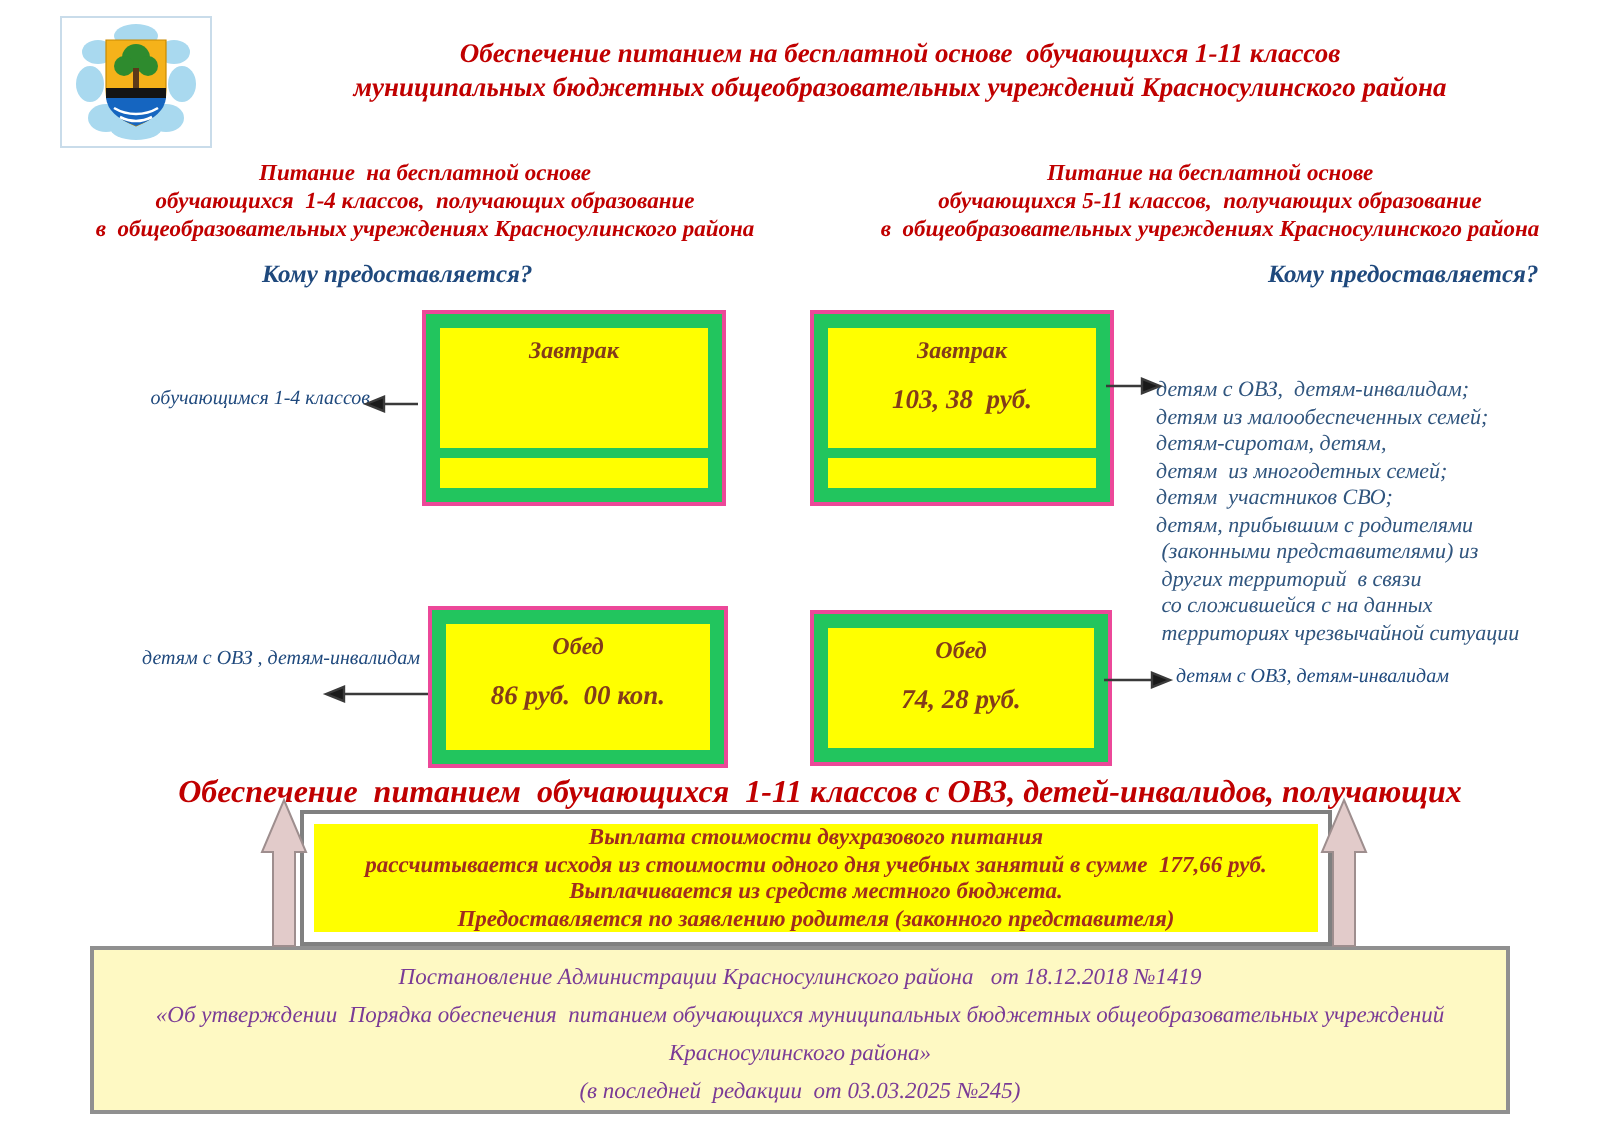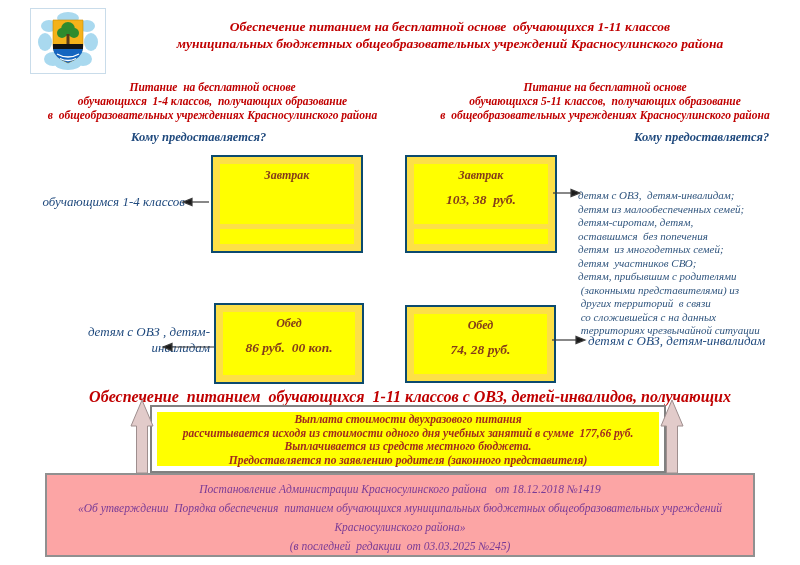--- a/index.html
+++ b/index.html
@@ -11,42 +11,42 @@
   .blue{color:#1f497d;}
   .bold{font-weight:bold;}
   .ital{font-style:italic;}
   .ctr{text-align:center;}
   .rgt{text-align:right;}
 
   .main-title{left:105px;top:18px;width:690px;font-size:13.5px;line-height:17px;}
   .col-heading{top:80px;font-size:11.5px;line-height:14px;}
   .question{top:130px;font-size:12.5px;margin-left:46px;}
 
-  .meal-box{background:#fde047;border:2px solid #0c4a6e;}
+  .meal-box{background:#22c55e;border:2px solid #ec4899;}
   .meal-yellow{position:absolute;left:7px;right:7px;background:#ffff00;}
   .meal-main{top:7px;height:60px;}
   .meal-strip{bottom:7px;height:15px;}
   .meal-label{margin-top:4px;text-align:center;font-size:12px;font-weight:bold;
               font-style:italic;color:#833c1a;}
   .meal-price{margin-top:9px;text-align:center;font-size:13.5px;font-weight:bold;
               font-style:italic;color:#833c1a;white-space:pre-wrap;}
 
-  .recipient{font-size:13px;color:#1f497d;font-style:italic;white-space:pre-wrap;}
+  .recipient{font-size:10px;color:#1f497d;font-style:italic;white-space:pre-wrap;}
   .recipients-list{left:578px;top:157px;width:218px;font-size:11px;line-height:13.5px;
                    color:#30557e;font-style:italic;margin-top:32px;}
   .recipients-list div{white-space:pre-wrap;}
 
   .home-heading{left:80px;top:388px;width:660px;font-size:16px;}
   .pay-box{left:150px;top:405px;width:512px;height:64px;background:#fff;border:2px solid #808080;}
   .pay-yellow{position:absolute;left:5px;right:5px;top:5px;bottom:5px;background:#ffff00;}
   .pay-yellow div{text-align:center;font-size:11.5px;line-height:13.5px;font-weight:bold;
                   font-style:italic;color:#a02c1e;white-space:pre-wrap;padding:0 4px;}
   .pay-yellow div:first-child{margin-top:1px;}
 
-  .decree-box{left:45px;top:473px;width:710px;height:84px;background:#fca5a5;
+  .decree-box{left:45px;top:473px;width:710px;height:84px;background:#fef9c3;
               border:2px solid #909090;box-sizing:border-box;}
   .decree-box div{text-align:center;font-size:11.5px;line-height:19px;font-style:italic;
                   color:#7a3b96;white-space:pre-wrap;}
   .decree-box div:first-child{margin-top:5px;}
 
   .logo-box{left:30px;top:8px;width:74px;height:64px;border:1px solid #c9dcea;
             display:flex;align-items:center;justify-content:center;background:#fff;}
   .overlay{left:0;top:0;pointer-events:none;}
 </style>
 </head>
@@ -127,21 +127,20 @@
     </div>
   </div>
 
   <div class="abs recipient rgt" style="left:40px;top:194px;width:145px;">обучающимся 1-4 классов</div>
   <div class="abs recipient rgt" style="left:40px;top:324px;width:170px;">детям с ОВЗ , детям-инвалидам</div>
 
   <div class="abs recipients-list">
     <div>детям с ОВЗ,  детям-инвалидам;</div>
     <div>детям из малообеспеченных семей;</div>
     <div>детям-сиротам, детям,</div>
-    <div>оставшимся  без попечения</div>
     <div>детям  из многодетных семей;</div>
     <div>детям  участников СВО;</div>
     <div>детям, прибывшим с родителями</div>
     <div> (законными представителями) из</div>
     <div> других территорий  в связи</div>
     <div> со сложившейся с на данных</div>
     <div> территориях чрезвычайной ситуации</div>
   </div>
 
   <div class="abs recipient" style="left:588px;top:333px;width:200px;">детям с ОВЗ, детям-инвалидам</div>

